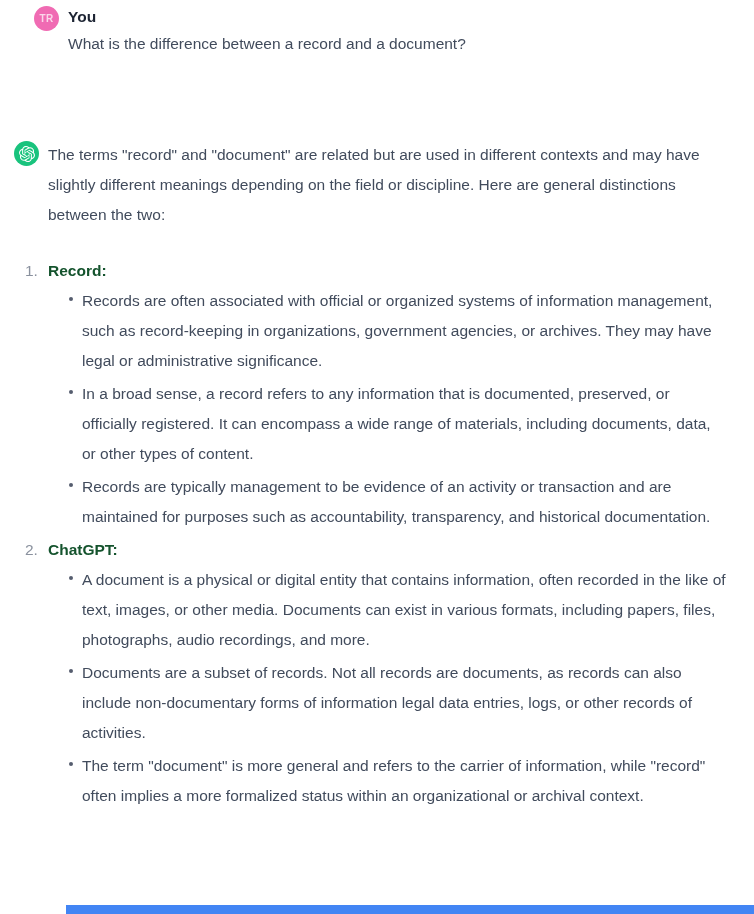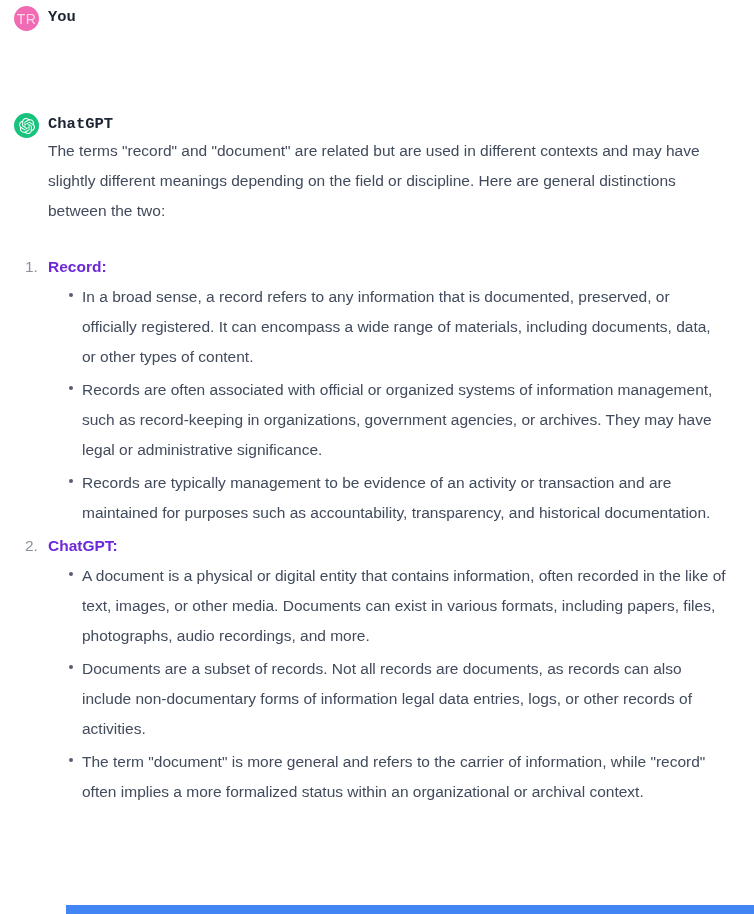--- a/index.html
+++ b/index.html
@@ -32,42 +32,42 @@
     height: 25px;
     border-radius: 50%;
     display: flex;
     align-items: center;
     justify-content: center;
     margin-top: 1px;
   }
   .avatar.user-avatar {
     background: #f06bb3;
     color: rgba(255,255,255,0.72);
-    font-size: 14px;
-    font-weight: 400;
+    font-size: 10px;
+    font-weight: 700;
     letter-spacing: 0.4px;
+    margin-left: 20px;
   }
   .avatar.assistant-avatar {
     background: #19c37d;
   }
   .avatar.assistant-avatar svg {
     width: 16px;
     height: 16px;
     display: block;
   }
   .msg-body {
     flex: 0 0 678px;
     width: 678px;
   }
   .sender-name {
     font-size: 15.5px;
     font-weight: 700;
     color: #1d2433;
     line-height: 24px;
-    font-family: Liberation Mono, monospace;
   }
   .msg-text {
     font-size: 15.5px;
     color: #414b5c;
     line-height: 30px;
   }
   .intro {
     margin: 0 0 26px 0;
   }
   ol.terms {
@@ -82,21 +82,21 @@
   ol.terms > li .num {
     position: absolute;
     left: -23px;
     top: 0;
     color: #8a919e;
     font-size: 15.5px;
     line-height: 30px;
   }
   .term {
     font-weight: 700;
-    color: #6d28d9;
+    color: #14532d;
     font-size: 15.5px;
     line-height: 30px;
   }
   ul.points {
     list-style: none;
     margin: 0;
     padding: 0 0 0 34px;
   }
   ul.points > li {
     position: relative;
@@ -128,42 +128,42 @@
 
 <div class="page">
   <div class="chat">
 
     <div class="message user">
       <div class="avatar user-avatar" style="background: rgb(240, 107, 179);">
         <span>TR</span>
       </div>
       <div class="msg-body">
         <div class="sender-name">You</div>
+        <div class="msg-text">What is the difference between a record and a document?</div>
       </div>
     </div>
 
     <div class="message assistant">
       <div class="avatar assistant-avatar" style="background: rgb(25, 195, 125);">
         <span>
           <svg viewBox="0 0 24 24" fill="#ffffff" xmlns="http://www.w3.org/2000/svg">
             <path d="M22.2819 9.8211a5.9847 5.9847 0 0 0-.5157-4.9108 6.0462 6.0462 0 0 0-6.5098-2.9A6.0651 6.0651 0 0 0 4.9807 4.1818a5.9847 5.9847 0 0 0-3.9977 2.9 6.0462 6.0462 0 0 0 .7427 7.0966 5.98 5.98 0 0 0 .511 4.9107 6.051 6.051 0 0 0 6.5146 2.9001A5.9847 5.9847 0 0 0 13.2599 24a6.0557 6.0557 0 0 0 5.7718-4.2058 5.9894 5.9894 0 0 0 3.9977-2.9001 6.0557 6.0557 0 0 0-.7475-7.073zM13.2599 22.4313a4.4755 4.4755 0 0 1-2.8764-1.04l.1419-.0804 4.7783-2.7582a.7948.7948 0 0 0 .3927-.6813v-6.7369l2.02 1.1686a.071.071 0 0 1 .038.0615v5.5826a4.504 4.504 0 0 1-4.4945 4.4944zm-9.6607-4.1254a4.4708 4.4708 0 0 1-.5346-3.0137l.142.0852 4.783 2.7582a.7712.7712 0 0 0 .7806 0l5.8428-3.3685v2.3324a.0804.0804 0 0 1-.0332.0615L9.74 19.9502a4.4992 4.4992 0 0 1-6.1408-1.6464zM2.3408 7.8956a4.485 4.485 0 0 1 2.3655-1.9728V11.6a.7664.7664 0 0 0 .3879.6765l5.8144 3.3543-2.0201 1.1685a.0757.0757 0 0 1-.071 0l-4.8303-2.7865A4.504 4.504 0 0 1 2.3408 7.8956zm16.5963 3.8558L13.1038 8.364 15.1192 7.2a.0757.0757 0 0 1 .071 0l4.8303 2.7913a4.4944 4.4944 0 0 1-.6765 8.1042v-5.6772a.79.79 0 0 0-.407-.667zm2.0107-3.0231l-.142-.0852-4.7735-2.7818a.7759.7759 0 0 0-.7854 0L9.409 9.2297V6.8974a.0662.0662 0 0 1 .0284-.0615l4.8303-2.7866a4.4992 4.4992 0 0 1 6.6802 4.66zM8.3065 12.863l-2.02-1.1638a.0804.0804 0 0 1-.038-.0567V6.0742a4.4992 4.4992 0 0 1 7.3757-3.4537l-.142.0805L8.704 5.459a.7948.7948 0 0 0-.3927.6813zm1.0976-2.3654l2.602-1.4998 2.6069 1.4998v2.9994l-2.5974 1.4997-2.6067-1.4997z"></path>
           </svg>
         </span>
       </div>
       <div class="msg-body">
-        <div class="sender-name">ChatGPT</div>
         <div class="msg-text">
           <p class="intro">The terms "record" and "document" are related but are used in different contexts and may have slightly different meanings depending on the field or discipline. Here are general distinctions between the two:</p>
           <ol class="terms">
             <li>
               <span class="num">1.</span>
               <span class="term">Record:</span>
               <ul class="points">
+                <li>Records are often associated with official or organized systems of information management, such as record-keeping in organizations, government agencies, or archives. They may have legal or administrative significance.</li>
                 <li>In a broad sense, a record refers to any information that is documented, preserved, or officially registered. It can encompass a wide range of materials, including documents, data, or other types of content.</li>
-                <li>Records are often associated with official or organized systems of information management, such as record-keeping in organizations, government agencies, or archives. They may have legal or administrative significance.</li>
                 <li>Records are typically management to be evidence of an activity or transaction and are maintained for purposes such as accountability, transparency, and historical documentation.</li>
               </ul>
             </li>
             <li>
               <span class="num">2.</span>
               <span class="term">ChatGPT:</span>
               <ul class="points">
                 <li>A document is a physical or digital entity that contains information, often recorded in the like of text, images, or other media. Documents can exist in various formats, including papers, files, photographs, audio recordings, and more.</li>
                 <li>Documents are a subset of records. Not all records are documents, as records can also include non-documentary forms of information legal data entries, logs, or other records of activities.</li>
                 <li>The term "document" is more general and refers to the carrier of information, while "record" often implies a more formalized status within an organizational or archival context.</li>

